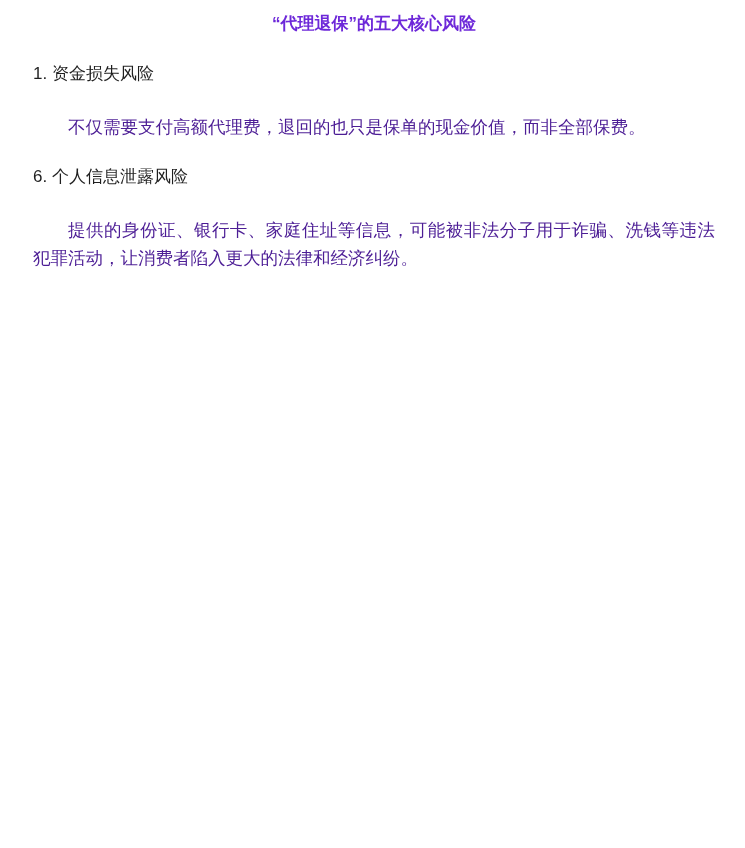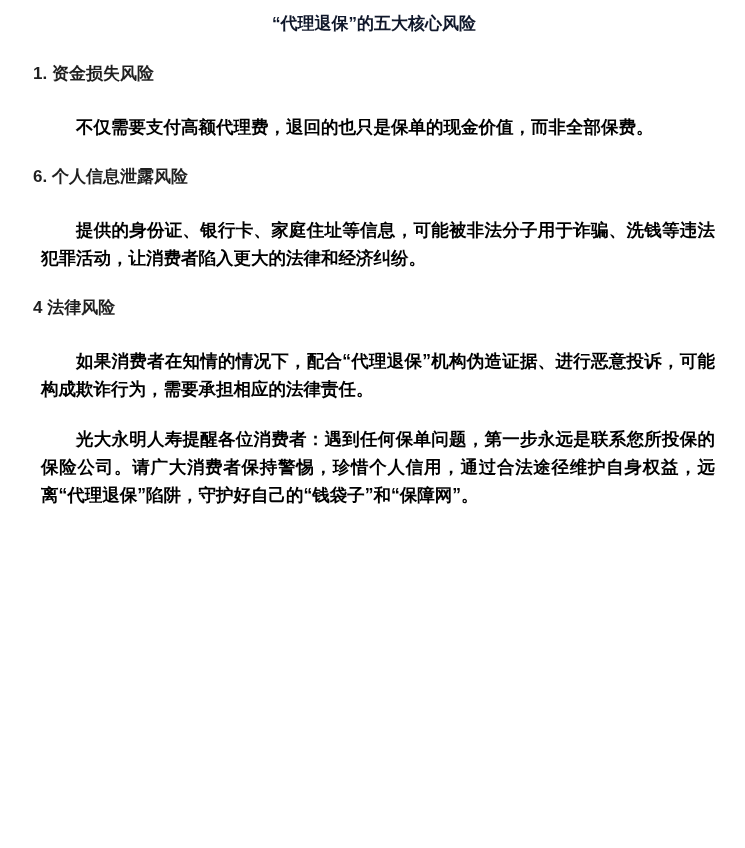--- a/index.html
+++ b/index.html
@@ -16,36 +16,36 @@
     background: #ffffff;
     font-family: "Liberation Sans", "DejaVu Sans", sans-serif;
     overflow: hidden;
   }
   .doc-title {
     margin: 0 0 22px 0;
     font-size: 17px;
     line-height: 28px;
     font-weight: bold;
     text-align: center;
-    color: #0f172a;
+    color: #6d28d9;
   }
   .section-heading {
     margin: 22px 0 25px 0;
     font-size: 17px;
     line-height: 28px;
-    font-weight: bold;
+    font-weight: normal;
     text-align: left;
     color: #1f1f1f;
   }
   .body-paragraph {
-    margin: 0 0 22px 8px;
+    margin: 0 0 22px 0;
     font-size: 17.5px;
     line-height: 28px;
-    font-weight: bold;
-    color: #000000;
+    font-weight: normal;
+    color: #4c1d95;
     text-indent: 2em;
     text-align: justify;
   }
 </style>
 </head>
 <body>
 
 <div class="page">
 
   <h1 class="doc-title">“代理退保”的五大核心风险</h1>
@@ -56,19 +56,14 @@
   </section>
 
   <section>
   </section>
 
   <section>
     <h2 class="section-heading">6. 个人信息泄露风险</h2>
     <p class="body-paragraph">提供的身份证、银行卡、家庭住址等信息，可能被非法分子用于诈骗、洗钱等违法犯罪活动，让消费者陷入更大的法律和经济纠纷。</p>
   </section>
 
-  <section>
-    <h2 class="section-heading">4 法律风险</h2>
-    <p class="body-paragraph">如果消费者在知情的情况下，配合“代理退保”机构伪造证据、进行恶意投诉，可能构成欺诈行为，需要承担相应的法律责任。</p>
-    <p class="body-paragraph">光大永明人寿提醒各位消费者：遇到任何保单问题，第一步永远是联系您所投保的保险公司。请广大消费者保持警惕，珍惜个人信用，通过合法途径维护自身权益，远离“代理退保”陷阱，守护好自己的“钱袋子”和“保障网”。</p>
-  </section>
 
 </div>
 
 </body></html>

